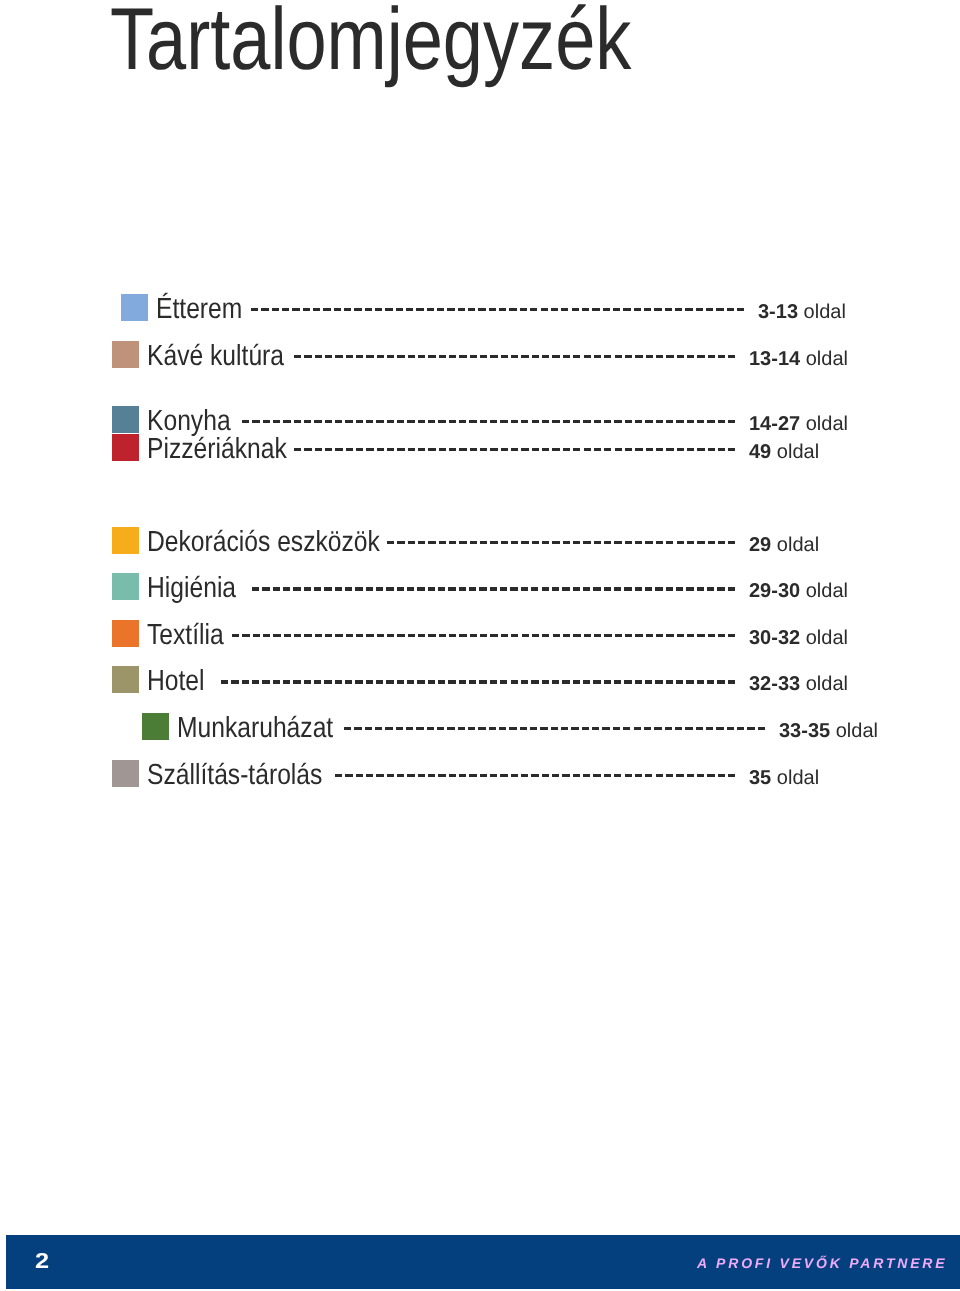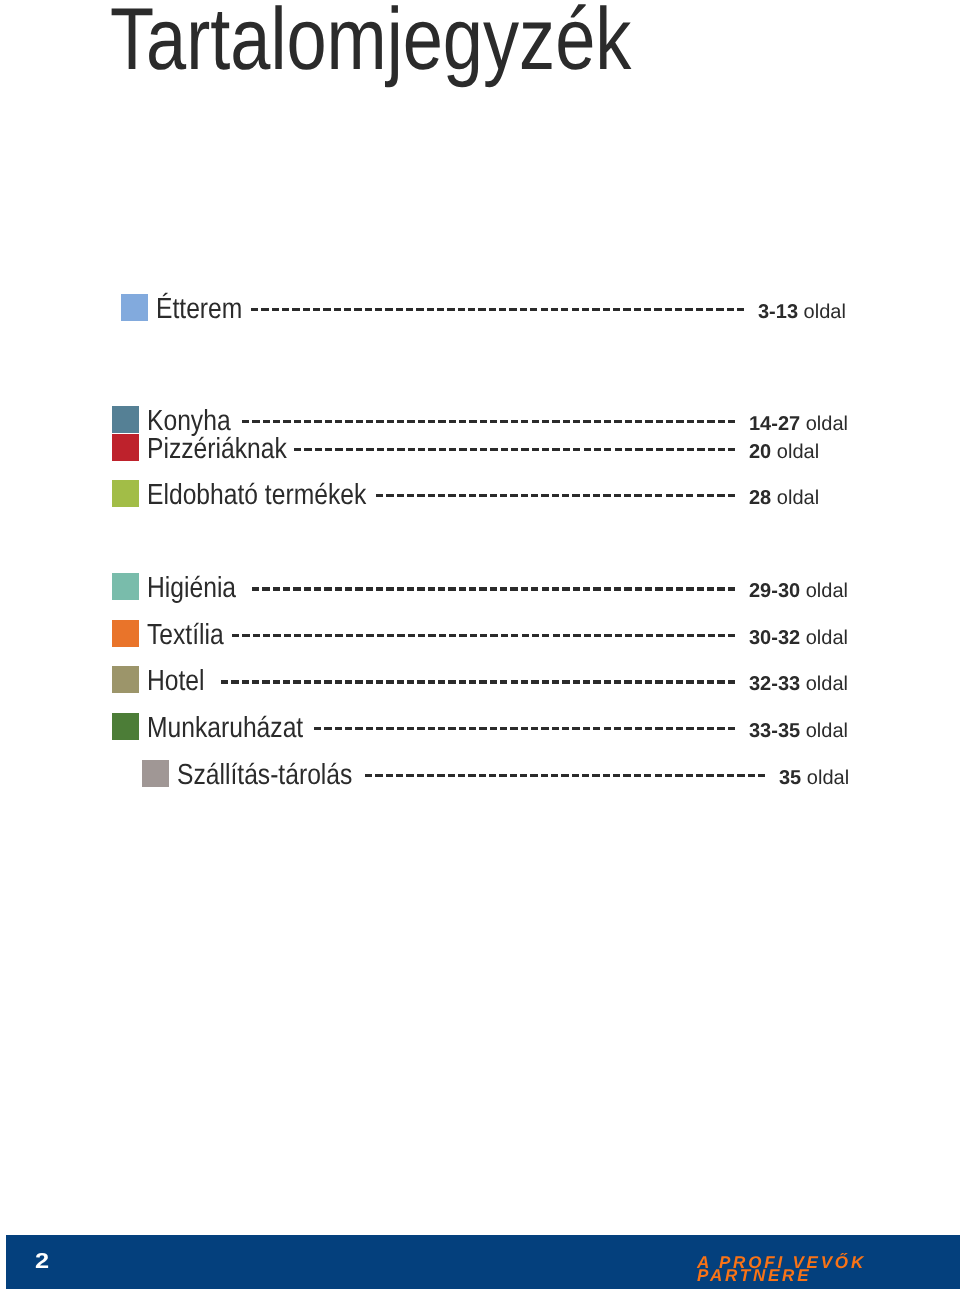--- a/index.html
+++ b/index.html
@@ -76,54 +76,60 @@
 
   
   .footer{position:absolute;left:6px;top:1235px;width:954px;height:54px;background:#04407d;}
   .footer .pg{
     position:absolute;left:29px;top:16px;color:#ffffff;
     font-family:"Liberation Sans",sans-serif;font-weight:700;
     font-size:21.5px;line-height:21.5px;
     transform:scaleX(1.18);transform-origin:left top;
   }
   .footer .slogan{
-    position:absolute;left:691px;top:22px;color:#f97316;
+    position:absolute;left:691px;top:22px;color:#f0abfc;
     font-family:"Liberation Sans",sans-serif;font-weight:700;font-style:italic;
-    font-size:17px;line-height:12.5px;letter-spacing:2.8px;
+    font-size:14px;line-height:12.5px;letter-spacing:2.8px;
   }
 </style>
 </head>
 <body>
 
 <h1 class="page-title">Tartalomjegyzék</h1>
 
 <div id="toc">
   <div class="toc-row" style="top: 294px; margin-left: 9px;">
     <span class="swatch" style="background: rgb(130, 170, 221);"></span>
     <span class="label">Étterem</span>
     <span class="dots" style="left: 242.02px; width: 493.28px;"></span>
     <span class="pages"><span class="num">3-13</span> <span class="unit">oldal</span></span>
   </div>
+  <div class="toc-row" style="top: 340.55px;">
+    <span class="swatch" style="background: rgb(190, 147, 122);"></span>
+    <span class="label">Kávé kultúra</span>
+    <span class="dots" style="left: 293.72px; width: 441.58px;"></span>
+    <span class="pages"><span class="num">13-14</span> <span class="unit">oldal</span></span>
+  </div>
   <div class="toc-row" style="top: 406px;">
     <span class="swatch" style="background: rgb(85, 128, 149);"></span>
     <span class="label">Konyha</span>
     <span class="dots" style="left: 242.02px; width: 493.28px;"></span>
     <span class="pages"><span class="num">14-27</span> <span class="unit">oldal</span></span>
   </div>
   <div class="toc-row" style="top: 433.65px;">
     <span class="swatch" style="background: rgb(190, 34, 44);"></span>
     <span class="label">Pizzériáknak</span>
     <span class="dots" style="left: 293.72px; width: 441.58px;"></span>
-    <span class="pages"><span class="num">20</span> <span class="unit">oldal</span></span>
+    <span class="pages"><span class="num">49</span> <span class="unit">oldal</span></span>
   </div>
-  <div class="toc-row" style="top: 480.2px;">
-    <span class="swatch" style="background: rgb(162, 189, 71);"></span>
-    <span class="label">Eldobható termékek</span>
-    <span class="dots" style="left: 376.44px; width: 358.86px;"></span>
-    <span class="pages"><span class="num">28</span> <span class="unit">oldal</span></span>
+  <div class="toc-row" style="top: 526.75px;">
+    <span class="swatch" style="background: rgb(247, 172, 27);"></span>
+    <span class="label">Dekorációs eszközök</span>
+    <span class="dots" style="left: 386.78px; width: 348.52px;"></span>
+    <span class="pages"><span class="num">29</span> <span class="unit">oldal</span></span>
   </div>
   <div class="toc-row" style="top: 573.3px;">
     <span class="swatch" style="background: rgb(121, 188, 171);"></span>
     <span class="label">Higiénia</span>
     <span class="dots" style="left: 252.36px; width: 482.94px;"></span>
     <span class="pages"><span class="num">29-30</span> <span class="unit">oldal</span></span>
   </div>
   <div class="toc-row" style="top: 619.85px;">
     <span class="swatch" style="background: rgb(233, 116, 42);"></span>
     <span class="label">Textília</span>

